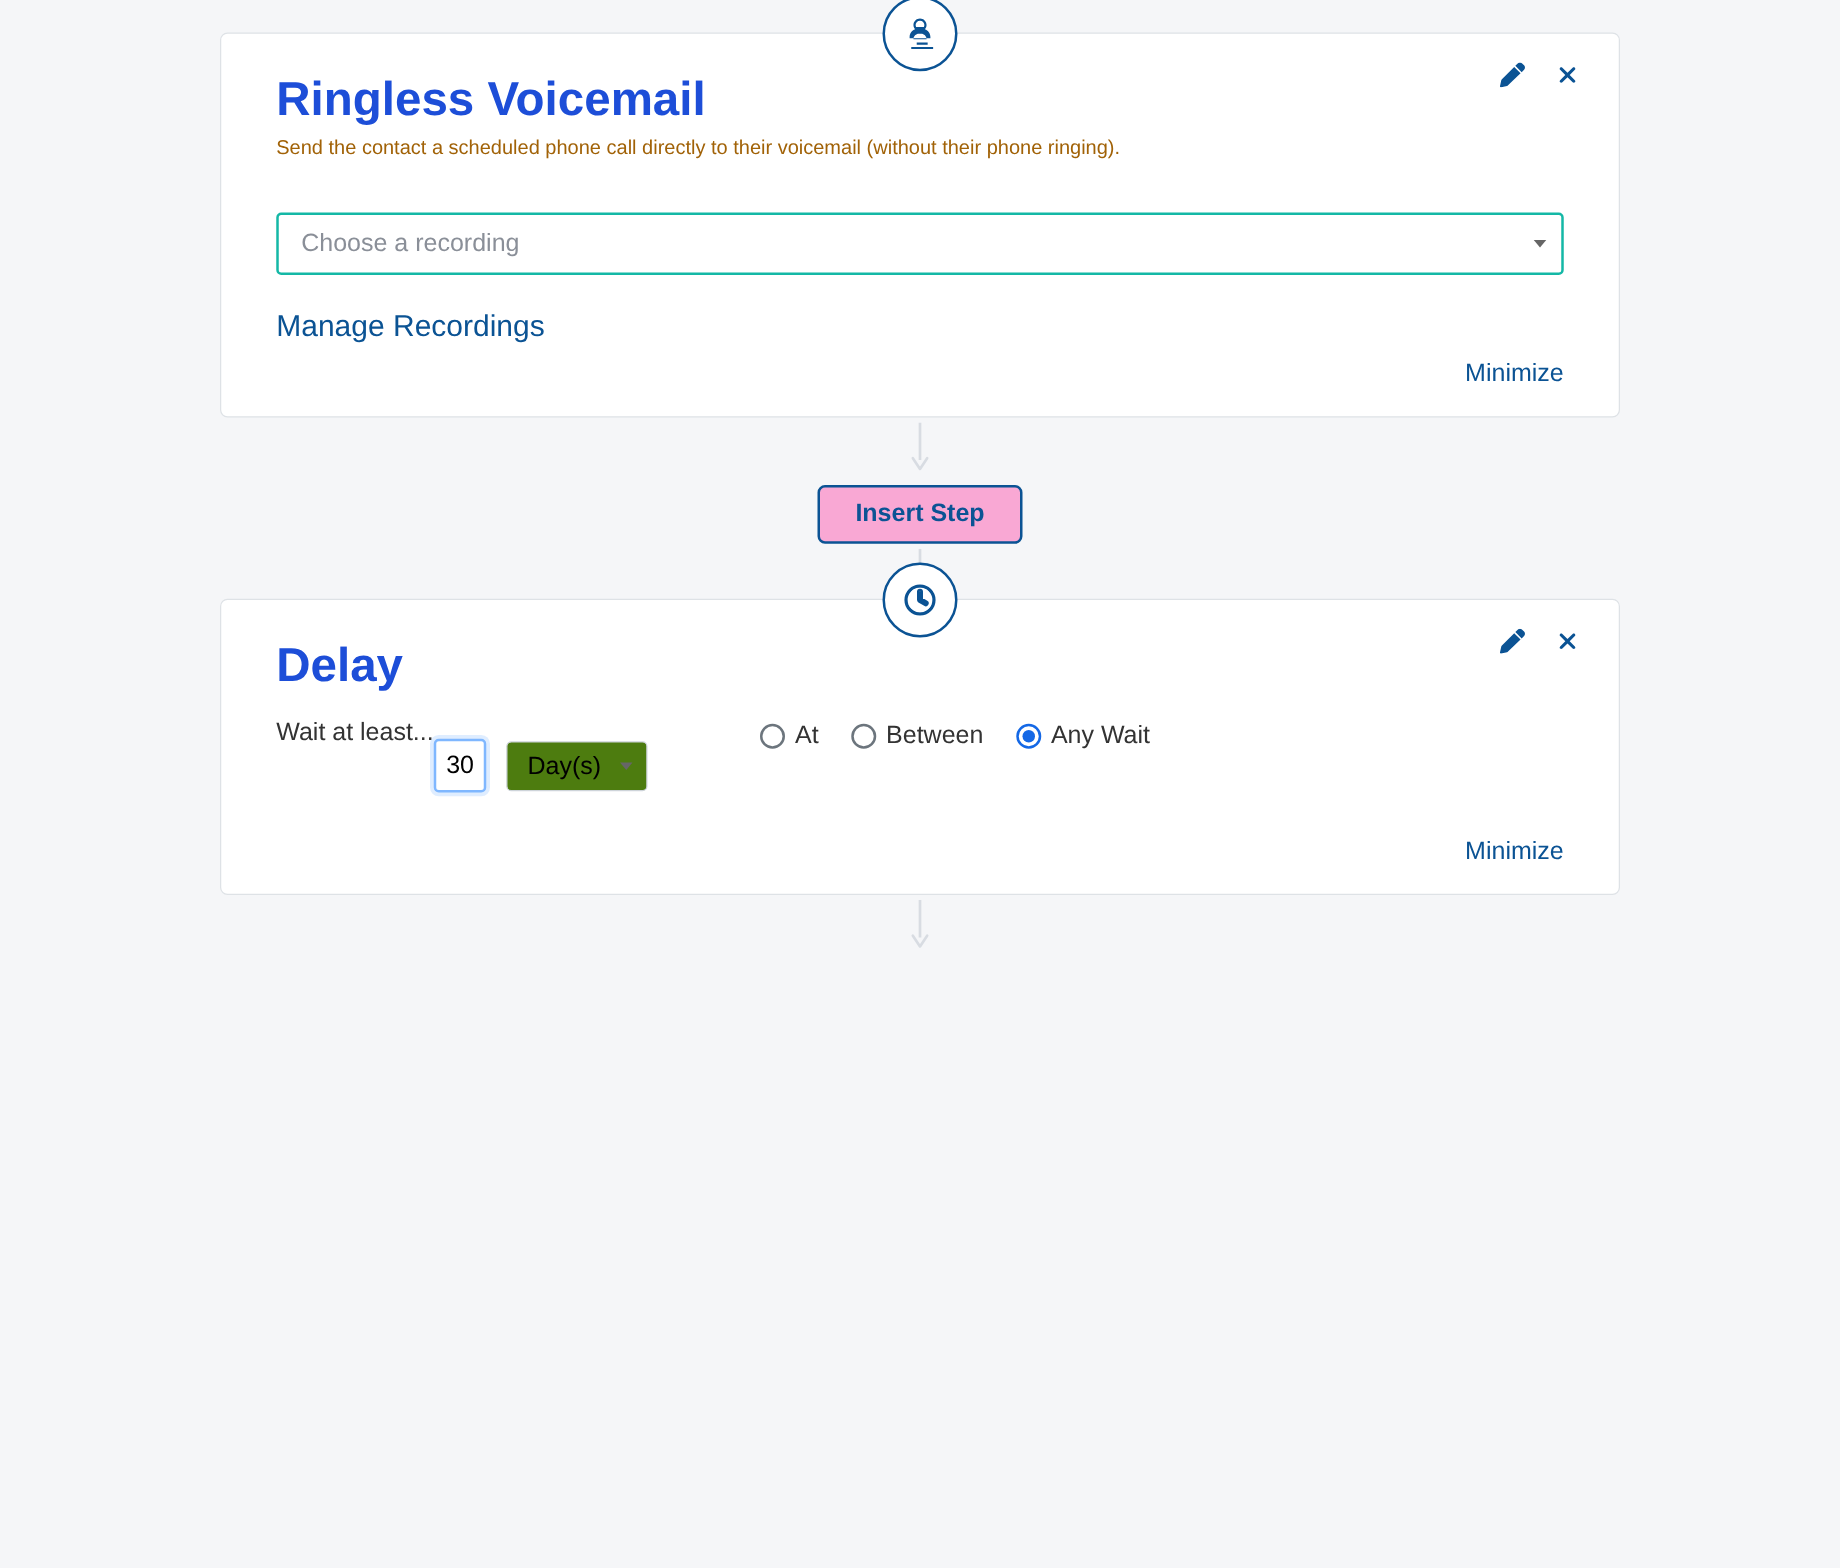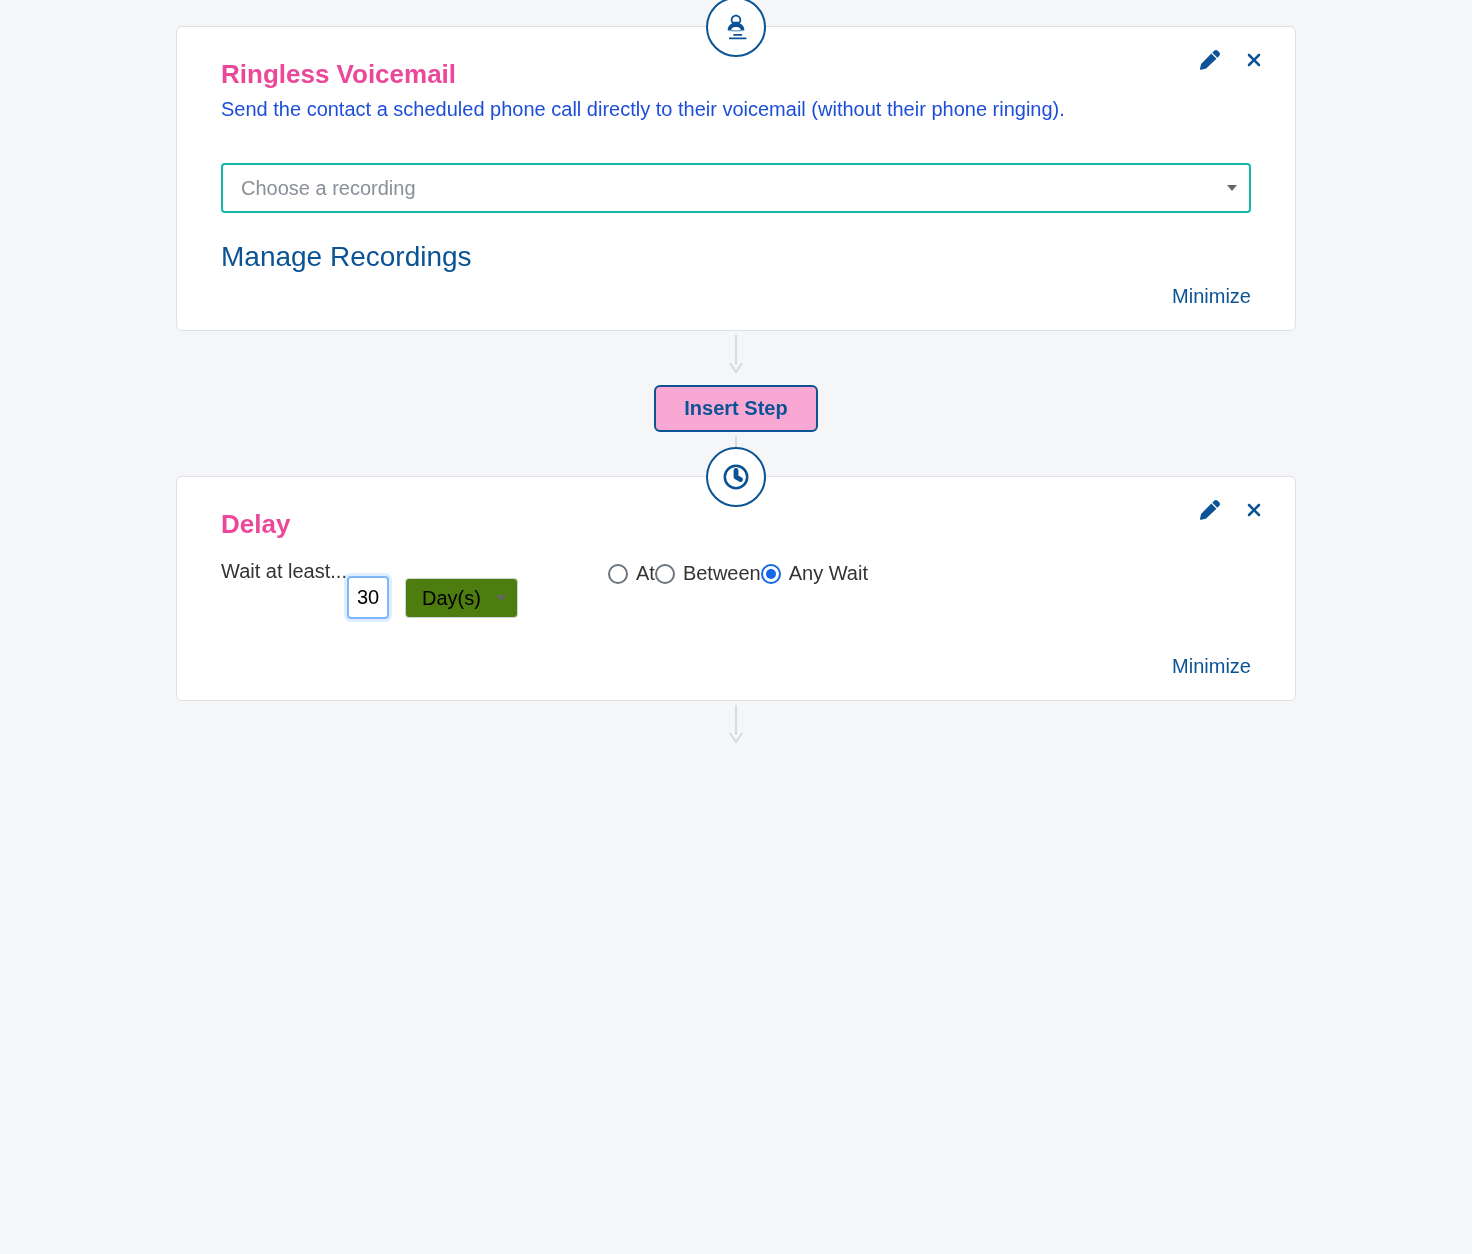--- a/index.html
+++ b/index.html
@@ -48,28 +48,28 @@
       color: #0b5394;
       cursor: pointer;
       width: 22px;
       height: 22px;
       display: flex;
       align-items: center;
       justify-content: center;
     }
     .card-actions .ic svg { width: 20px; height: 20px; fill: #0b5394; }
     .card-title {
-      font-size: 26px;
+      font-size: 38px;
       font-weight: 600;
-      color: #ec4899;
+      color: #1d4ed8;
       margin-bottom: 8px;
     }
     .card-desc {
-      font-size: 20px;
-      color: #1d4ed8;
+      font-size: 16px;
+      color: #a16207;
       margin-bottom: 42px;
     }
     .field-label {
       font-size: 20px;
       color: #333;
       margin-bottom: 10px;
     }
     .select-wrap {
       position: relative;
       width: 100%;
@@ -92,21 +92,21 @@
       top: 50%;
       width: 0; height: 0;
       border-left: 5px solid transparent;
       border-right: 5px solid transparent;
       border-top: 6px solid #666;
       transform: translateY(-50%);
       pointer-events: none;
     }
     .link {
       color: #0b5394;
-      font-size: 28px;
+      font-size: 24px;
       text-decoration: none;
       display: inline-block;
       margin-top: 28px;
       cursor: pointer;
     }
     .minimize {
       text-align: right;
       margin-top: 12px;
     }
     .minimize a { color: #0b5394; font-size: 20px; cursor: pointer; text-decoration: none; }
@@ -155,20 +155,21 @@
       top: 50%;
       width: 0; height: 0;
       border-left: 5px solid transparent;
       border-right: 5px solid transparent;
       border-top: 6px solid #666;
       transform: translateY(-50%);
       pointer-events: none;
     }
     .radios {
       display: flex;
+      gap: 26px;
       align-items: center;
       margin-top: 2px;
     }
     .radio-item { display: flex; align-items: center; gap: 8px; font-size: 20px; cursor: pointer; }
     .radio-circle {
       width: 20px; height: 20px;
       border: 2px solid #6c757d;
       border-radius: 50%;
       display: inline-flex;
       align-items: center;

